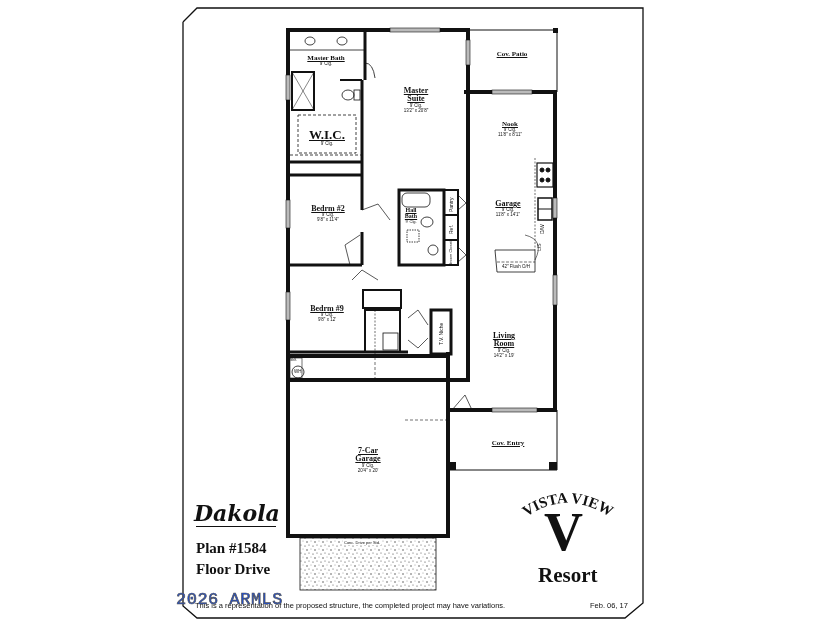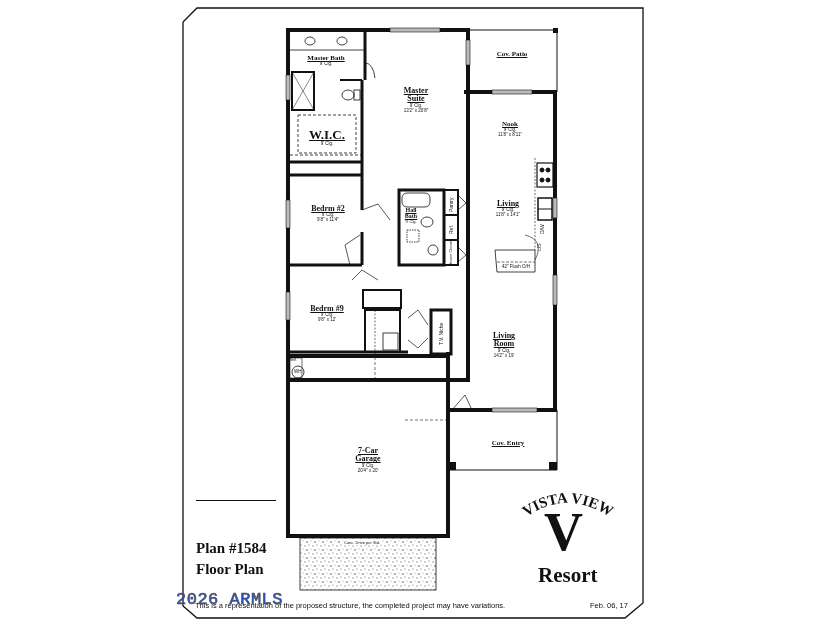--- a/index.html
+++ b/index.html
@@ -150,21 +150,21 @@
 <div class="rlabel" style="left:328px;top:205px;">
   <span class="rname">Bedrm #2</span>
   <span class="rsub">9' Clg.</span>
   <span class="rsub">9'8" x 11'4"</span>
 </div>
 <div class="rlabel" style="left:411px;top:207px;width:18px;">
   <span class="rname" style="font-size:6px;white-space:normal">Hall Bath</span>
   <span class="rsub" style="font-size:4px">9' Clg.</span>
 </div>
 <div class="rlabel" style="left:508px;top:200px;">
-  <span class="rname">Living</span>
+  <span class="rname">Garage</span>
   <span class="rsub">9' Clg.</span>
   <span class="rsub">11'8" x 14'1"</span>
 </div>
 <div class="rlabel" style="left:327px;top:305px;">
   <span class="rname">Bedrm #9</span>
   <span class="rsub">9' Clg.</span>
   <span class="rsub">9'8" x 12'</span>
 </div>
 <div class="rlabel" style="left:504px;top:332px;width:40px;">
   <span class="rname" style="white-space:normal">Living Room</span>
@@ -185,24 +185,25 @@
 <div class="vlabel" style="left:437px;top:250px;width:26px;font-size:4px;">Broom Closet</div>
 <div class="vlabel" style="left:535px;top:224px;width:14px;">D/W</div>
 <div class="vlabel" style="left:534px;top:243px;width:10px;">L/S</div>
 <div class="abs" style="left:502px;top:264px;font-family:'Liberation Sans',sans-serif;font-size:4.5px;">42" Flush O/H</div>
 <div class="vlabel" style="left:427px;top:328px;width:28px;">T.V. Niche</div>
 <div class="abs" style="left:294px;top:369px;font-family:'Liberation Sans',sans-serif;font-size:4.5px;">WH</div>
 <div class="abs" style="left:290px;top:358px;font-family:'Liberation Sans',sans-serif;font-size:3.5px;">Shlf.</div>
 <div class="abs" style="left:343px;top:540px;font-family:'Liberation Sans',sans-serif;font-size:4px;background:#fff;padding:0 1px;">Conc. Drive per Std.</div>
 
 <div class="abs" style="left:194px;top:500px;">
+  <div class="title-script">Dakola</div>
   <div style="width:80px;height:1px;background:#111;margin:0 0 8px 2px;"></div>
 </div>
 <div class="abs plan-txt" style="left:196px;top:538px;">Plan #1584</div>
-<div class="abs plan-txt" style="left:196px;top:559px;">Floor Plan</div>
+<div class="abs plan-txt" style="left:196px;top:559px;">Floor Drive</div>
 
 <div class="abs" style="left:510px;top:483px;width:115px;height:105px;">
   <svg width="115" height="105" style="position:absolute;left:0;top:0;">
     <defs>
         <path id="arc" d="M8,40 Q57,0 108,40"></path>
       </defs>
     <text class="logo-arc" fill="#111"><textPath href="#arc" startOffset="50%" text-anchor="middle">VISTA VIEW</textPath></text>
   </svg>
   <div class="abs" style="left:34px;top:22px;font-family:'Liberation Serif',serif;font-weight:bold;font-size:54px;line-height:54px;">V</div>
   <div class="abs logo-resort" style="left:28px;top:80px;">Resort</div>

